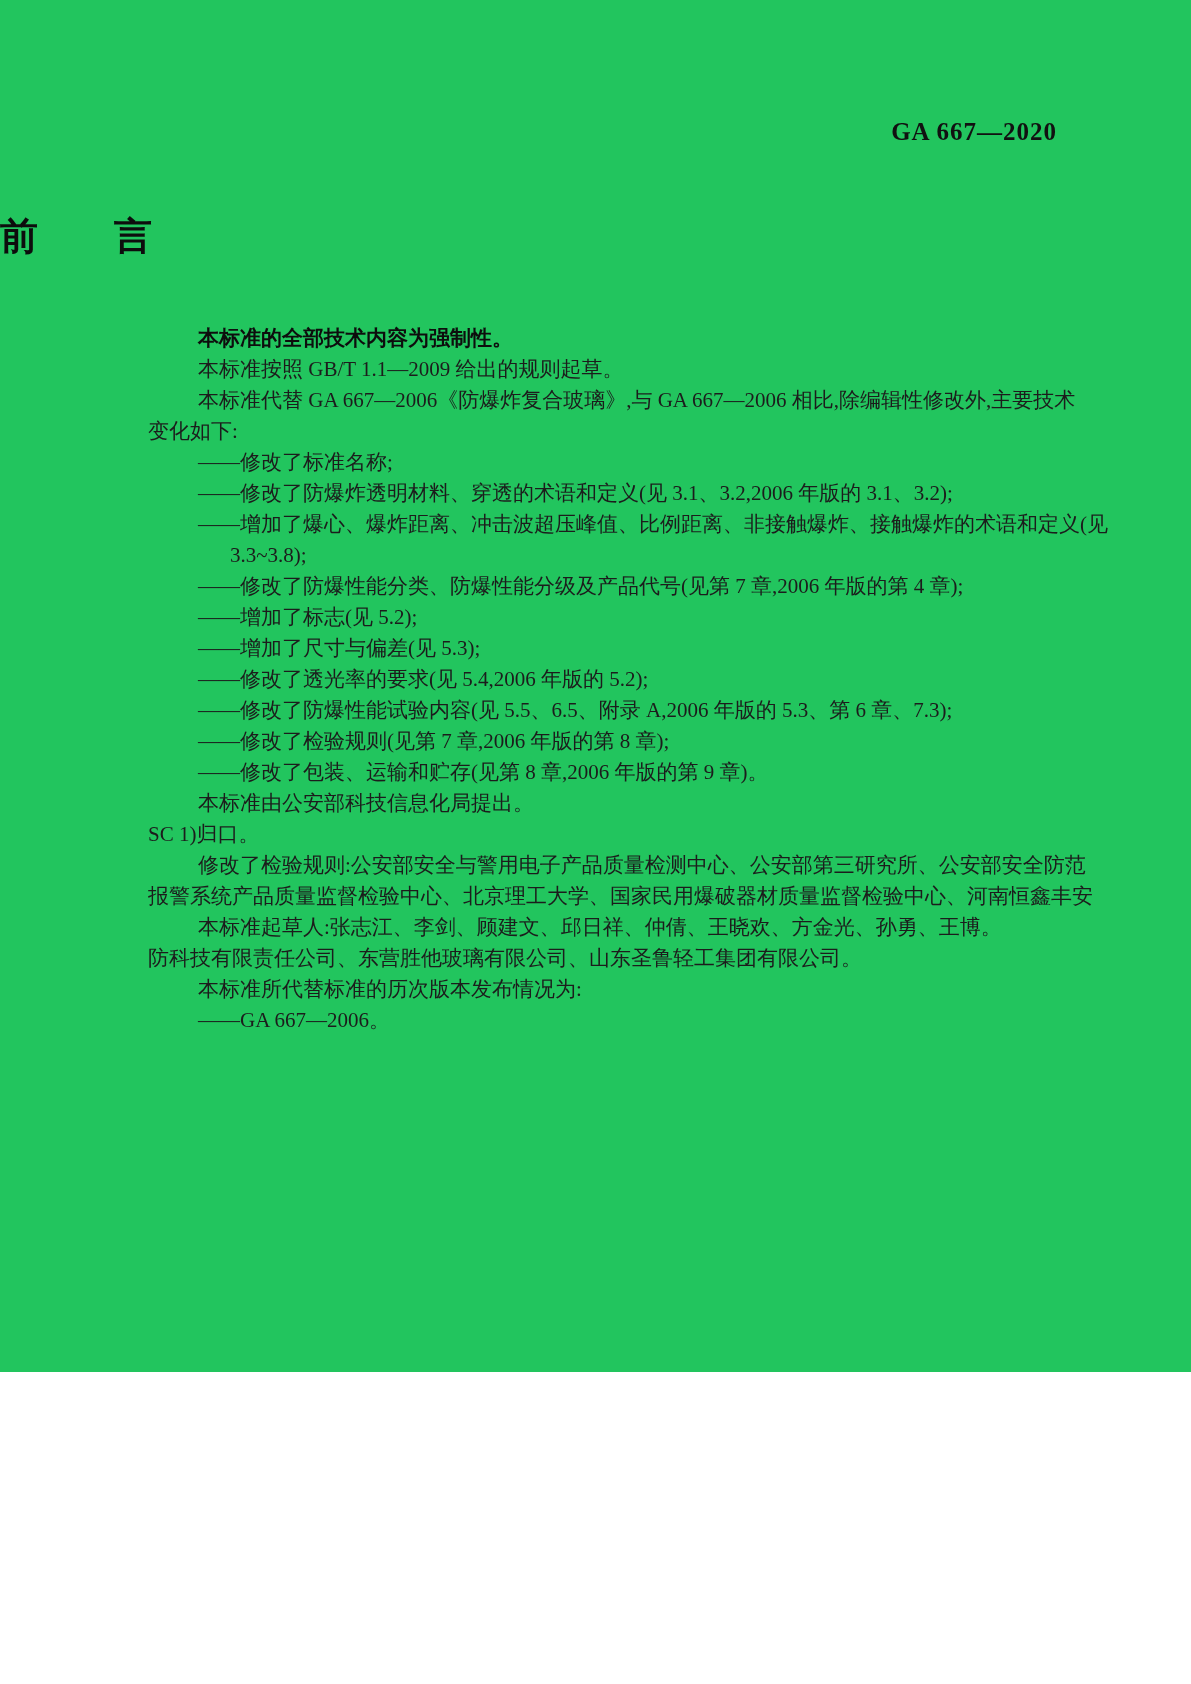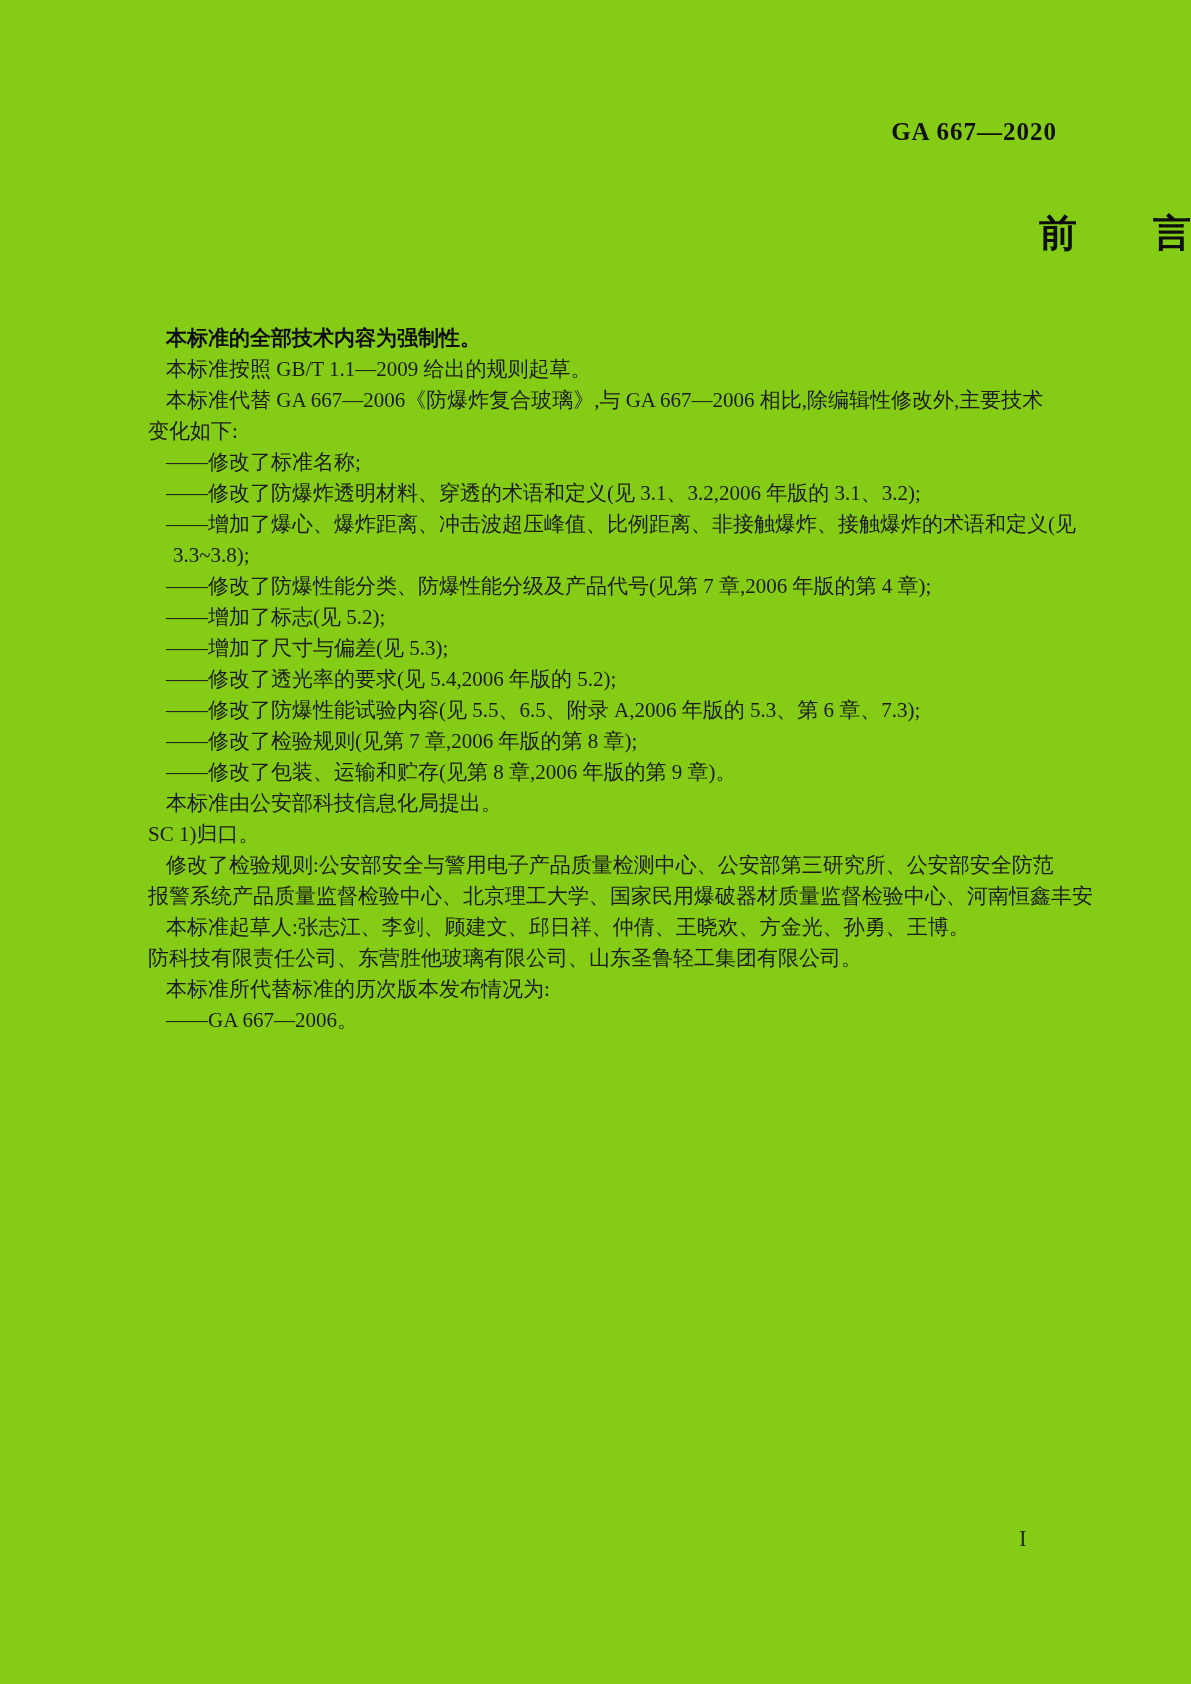--- a/index.html
+++ b/index.html
@@ -3,67 +3,67 @@
 <meta charset="utf-8">
 <style>
   html, body {
     margin: 0;
     padding: 0;
     background: #ffffff;
   }
   .page {
     position: relative;
     width: 1191px;
-    height: 1684px;
-    background: #84cc16;
+    height: 1372px;
+    background: #22c55e;
     overflow: hidden;
     font-family: "Liberation Serif", "DejaVu Serif", serif;
     color: #1c1c1c;
   }
   .doc-number {
     position: absolute;
     top: 118px;
     right: 134px;
     font-size: 25px;
     font-weight: bold;
     letter-spacing: 1px;
     color: #111111;
     font-family: "Liberation Serif", "DejaVu Serif", serif;
     white-space: nowrap;
   }
   .page-title {
     position: absolute;
     top: 214px;
     left: 0;
     width: 100%;
-    text-align: right;
+    text-align: left;
     font-size: 38px;
     line-height: 44px;
     font-weight: bold;
     color: #0d0d0d;
-    font-family: Liberation Mono, monospace;
+    font-family: Liberation Serif, serif;
     margin: 0;
     white-space: pre;
   }
   .body-block {
     position: absolute;
     left: 136px;
     top: 323px;
     width: 930px;
     font-size: 21px;
     line-height: 31px;
     color: #1c1c1c;
   }
   .tline {
     white-space: nowrap;
     height: 31px;
   }
   .tline.i0 { margin-left: 12px; }
-  .tline.i2 { margin-left: 30px; }
-  .tline.i3 { margin-left: 37px; }
+  .tline.i2 { margin-left: 62px; }
+  .tline.i3 { margin-left: 94px; }
   .tline.b {
     font-weight: bold;
     font-family: "DejaVu Sans", "Liberation Sans", sans-serif;
     color: #0d0d0d;
   }
   .page-number {
     position: absolute;
     left: 1019px;
     top: 1526px;
     font-size: 23px;

